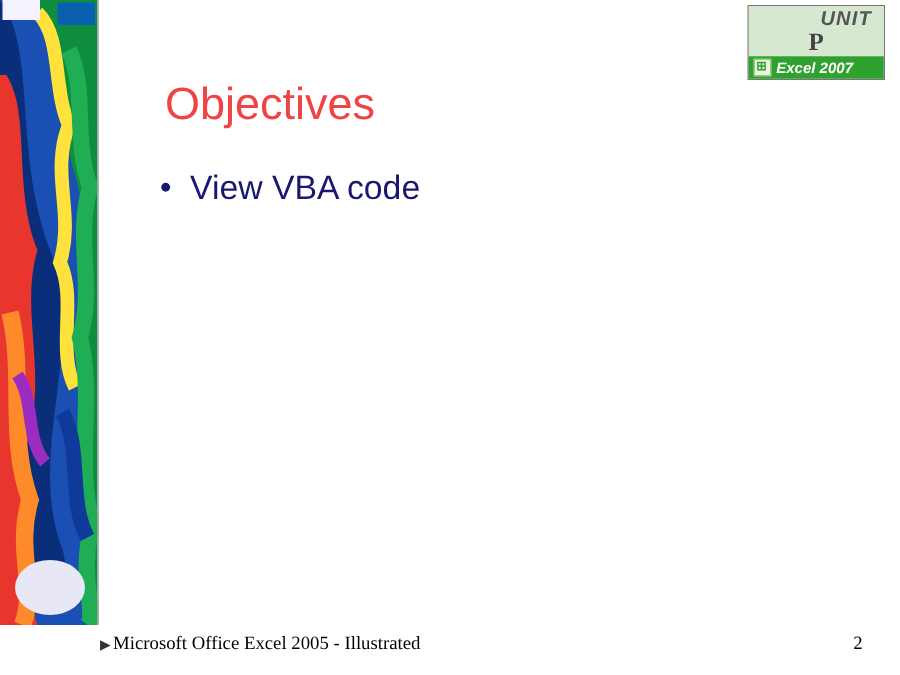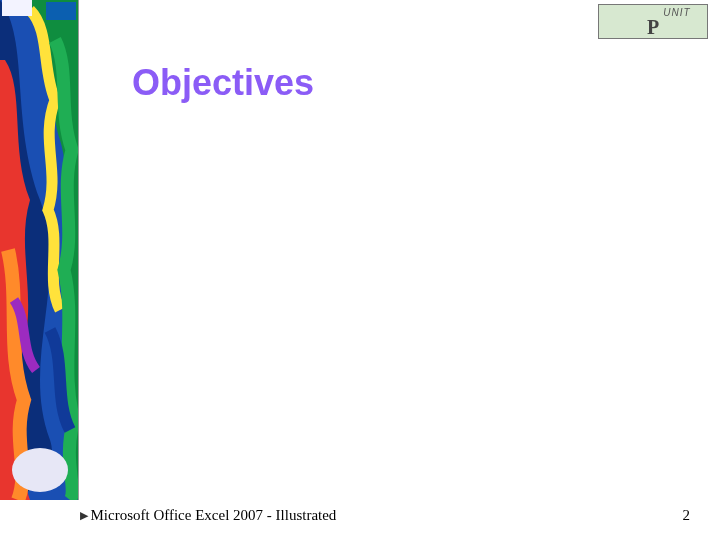--- a/index.html
+++ b/index.html
@@ -34,22 +34,22 @@
     width: 110px;
     border: 1px solid #777;
   }
   .unit-top {
     background: #d7e8d0;
     text-align: center;
     padding: 2px 0 1px 0;
   }
   .unit-label {
     color: #555;
-    font-size: 10px;
-    font-weight: normal;
+    font-size: 16px;
+    font-weight: bold;
     font-style: italic;
     letter-spacing: 1px;
     margin-left: 48px;
   }
   .unit-letter {
     color: #444;
     font-size: 20px;
     font-weight: bold;
     font-family: Georgia, 'Times New Roman', serif;
     line-height: 1;
@@ -79,22 +79,22 @@
     left: 1px; top: -1px;
     font-size: 10px;
     color: #2fa12f;
     font-style: normal;
   }
   .title {
     position: absolute;
     left: 132px;
     top: 62px;
     font-size: 36px;
-    font-weight: bold;
-    color: #8b5cf6;
+    font-weight: normal;
+    color: #ef4444;
   }
   .bullets {
     position: absolute;
     left: 128px;
     top: 132px;
     color: #181870;
     font-size: 27px;
     list-style: none;
   }
   .bullets li {
@@ -155,27 +155,32 @@
     </svg>
   </div>
 
   <div class="vline"></div>
 
   <div class="unit-badge">
     <div class="unit-top">
       <div class="unit-label">UNIT</div>
       <div class="unit-letter">P</div>
     </div>
+    <div class="unit-bottom">
+      <span class="xlicon"></span>
+      <span>Excel 2007</span>
+    </div>
   </div>
 
   <div class="title">Objectives</div>
 
   <ul class="bullets">
+    <li><span>View VBA code</span></li>
   </ul>
 
   <div class="footer">
     <span class="foot-arrow">▶</span>
-    <span>Microsoft Office Excel 2007 - Illustrated</span>
+    <span>Microsoft Office Excel 2005 - Illustrated</span>
   </div>
 
   <div class="page-num">2</div>
 
 </div>
 
 </body></html>

